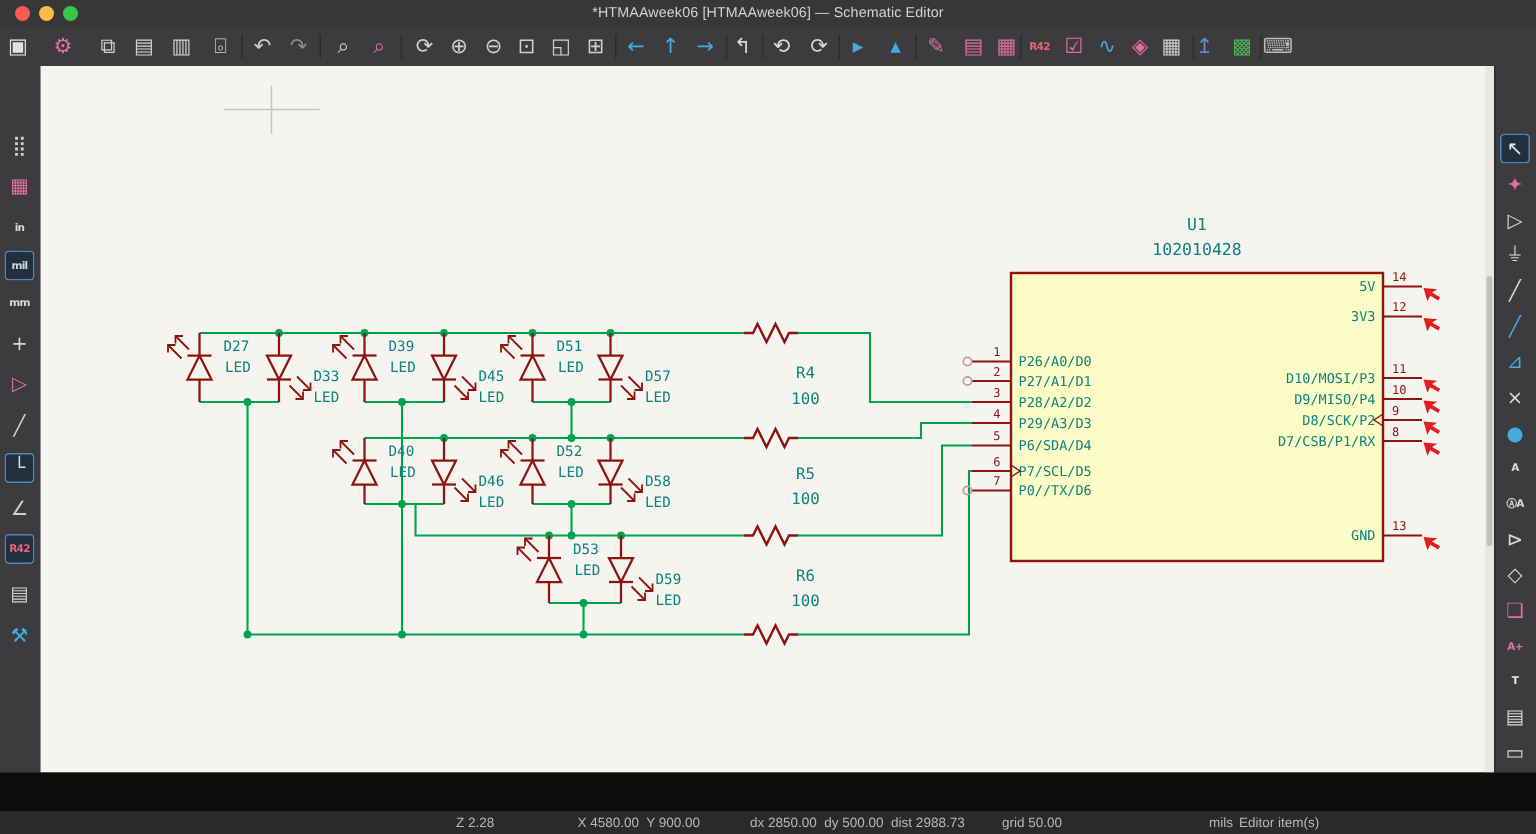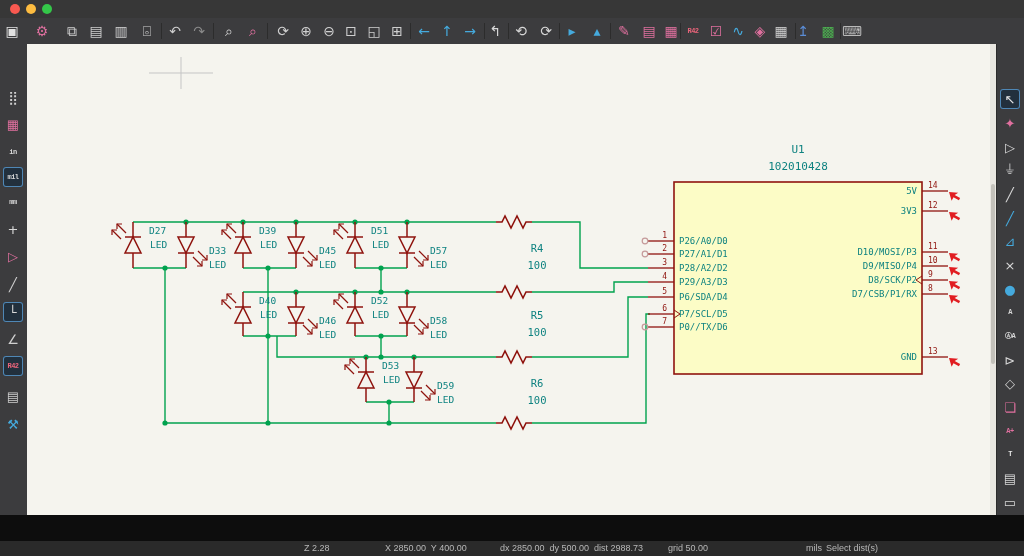--- a/index.html
+++ b/index.html
@@ -11,21 +11,21 @@
   .tl{position:absolute;top:4px;width:10px;height:10px;border-radius:50%;}
   #title-text{position:absolute;left:0;right:0;top:3px;text-align:center;color:#d2d2d2;
               font-size:9.5px;letter-spacing:.1px;}
   
   #toolbar-top{position:absolute;left:0;top:18px;width:1024px;height:26px;background:#3c3c3e;
                border-bottom:1px solid #2b2b2b;}
   .tb-icon{position:absolute;top:3px;width:20px;height:20px;border-radius:3px;display:flex;
            align-items:center;justify-content:center;font-size:14px;color:#cfcfcf;
            font-family:"DejaVu Sans",sans-serif;cursor:default;}
   .tb-sep{position:absolute;top:5px;width:1px;height:16px;background:#2c2c2c;}
-  .tb-txt{font-size:7px;font-weight:bold;letter-spacing:-0.5px;font-family:Liberation Mono, monospace;}
+  .tb-txt{font-size:7px;font-weight:bold;letter-spacing:-0.5px;}
   
   #toolbar-left{position:absolute;left:0;top:44px;width:27px;height:471px;background:#3c3c3e;
                 border-right:1px solid #2b2b2b;}
   #toolbar-right{position:absolute;left:996px;top:44px;width:28px;height:471px;background:#3c3c3e;
                  border-left:1px solid #2b2b2b;}
   .sb-icon{position:absolute;left:3px;width:20px;height:20px;border-radius:3px;display:flex;
            align-items:center;justify-content:center;font-size:13px;color:#cfcfcf;
            font-family:"DejaVu Sans",sans-serif;}
   .sel{background:#22303d;box-shadow:0 0 0 1px #4f87b5 inset;}
   
@@ -41,20 +41,21 @@
 </style>
 </head>
 <body>
 
 <div id="app">
 
   <div id="titlebar">
     <span class="tl" id="tl-close" style="left: 10px; background: rgb(248, 89, 80);"></span>
     <span class="tl" id="tl-min" style="left: 26px; background: rgb(253, 188, 64);"></span>
     <span class="tl" id="tl-max" style="left: 42px; background: rgb(52, 199, 73);"></span>
+    <div id="title-text">*HTMAAweek06 [HTMAAweek06] — Schematic Editor</div>
   </div>
 
   <div id="toolbar-top">
       <div class="tb-icon" style="left: 2px;">
         <span style="color: rgb(226, 226, 226);">▣</span>
       </div>
       <div class="tb-icon" style="left: 32px;">
         <span style="color: rgb(224, 112, 159);">⚙</span>
       </div>
       <div class="tb-icon" style="left: 62px;">
@@ -578,19 +579,19 @@
       </svg>
     <div id="vscroll">
         <div class="thumb"></div>
       </div>
   </div>
 
   <div id="blackstrip"></div>
 
   <div id="statusbar">
     <span class="status-item" id="st-zoom" style="left: 304px;">Z 2.28</span>
-    <span class="status-item" id="st-pos" style="left: 385px;">X 2850.00  Y 400.00</span>
+    <span class="status-item" id="st-pos" style="left: 385px;">X 4580.00  Y 900.00</span>
     <span class="status-item" id="st-delta" style="left: 500px;">dx 2850.00  dy 500.00  dist 2988.73</span>
     <span class="status-item" id="st-grid" style="left: 668px;">grid 50.00</span>
     <span class="status-item" id="st-units" style="left: 783px; padding-left: 23px;">mils</span>
-    <span class="status-item" id="st-mode" style="left: 826px;">Select dist(s)</span>
+    <span class="status-item" id="st-mode" style="left: 826px;">Editor item(s)</span>
   </div>
 </div>
 
 </body></html>

